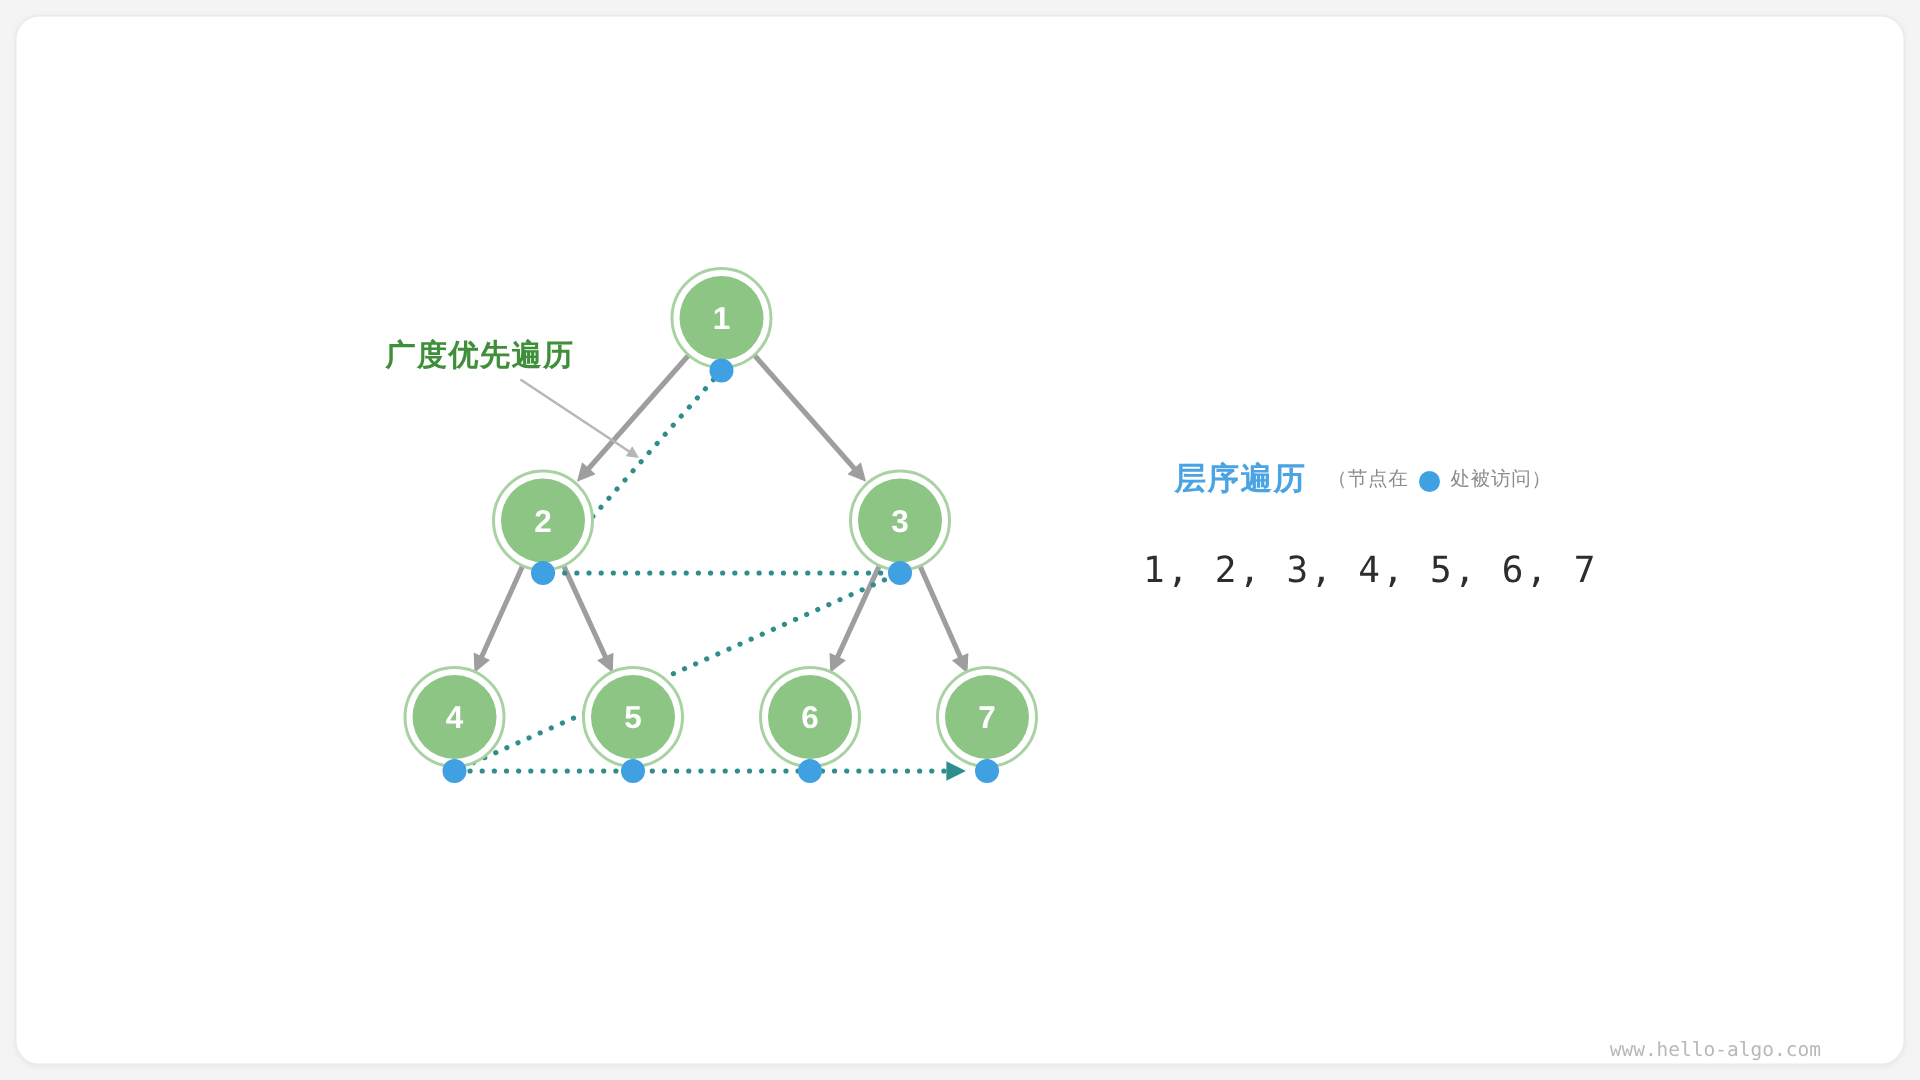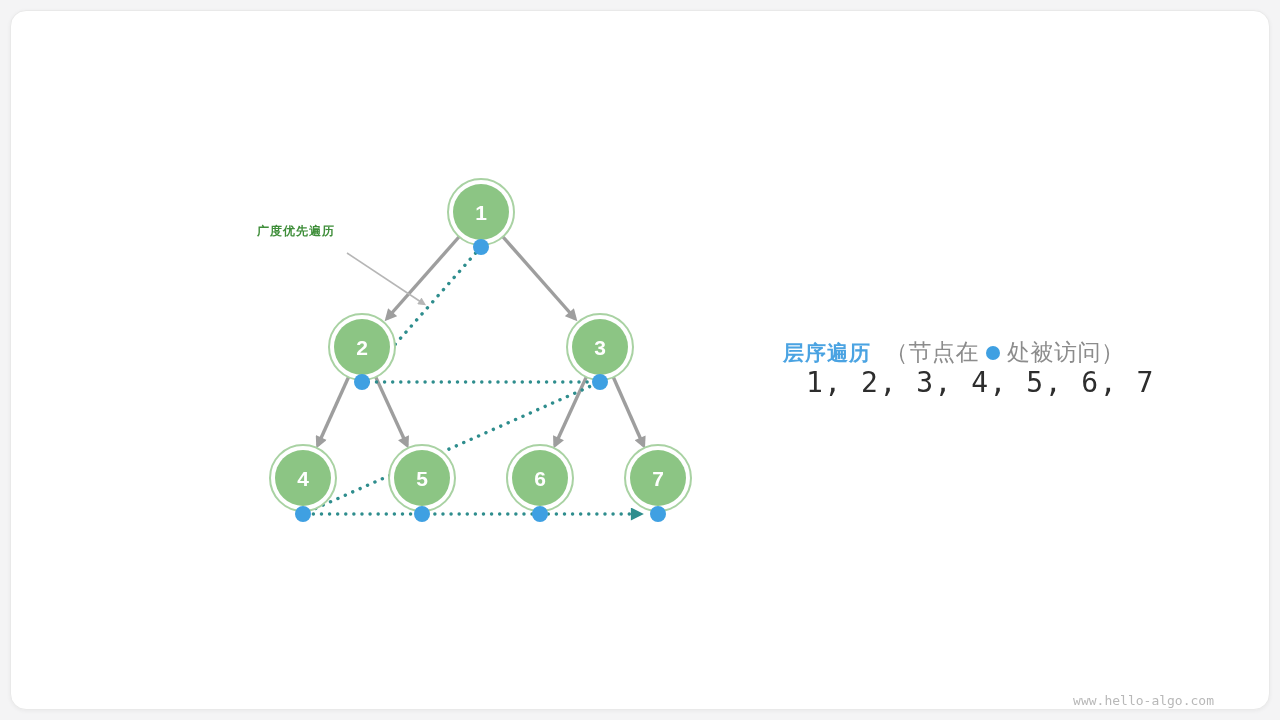--- a/index.html
+++ b/index.html
@@ -56,58 +56,57 @@
     font-family: "Liberation Sans", sans-serif;
     text-anchor: middle;
   }
   .visit-dot {
     fill: #3fa0e2;
   }
   .bfs-label {
     position: absolute;
     left: 257px; top: 223px;
     color: #3f8e3a;
-    font-size: 12px;
+    font-size: 20px;
     font-weight: bold;
     letter-spacing: 1px;
   }
   .legend-row {
     position: absolute;
     left: 783px; top: 305px;
     display: flex;
     align-items: center;
     white-space: nowrap;
-    margin-top: 32px;
   }
   .legend-title {
     color: #4aa3e2;
     font-size: 21px;
     font-weight: bold;
     letter-spacing: 1px;
     margin-right: 14px;
   }
   .legend-note {
     color: #8c8c8c;
-    font-size: 23px;
+    font-size: 13px;
     letter-spacing: 0.5px;
     display: flex;
-    align-items: center;
+    align-items: flex-end;
   }
   .inline-dot {
     display: inline-block;
     width: 14px; height: 14px;
     border-radius: 50%;
     background: #3fa0e2;
     margin: 0 7px;
   }
   .sequence {
     position: absolute;
-    left: 806px; top: 366px;
+    left: 762px; top: 366px;
     font-family: "DejaVu Sans Mono", monospace;
-    font-size: 28px;
+    font-size: 24px;
     color: #2d2d2d;
     letter-spacing: 1.5px;
   }
   .footer {
     position: absolute;
     right: 66px; bottom: 12px;
     font-family: "DejaVu Sans Mono", monospace;
     font-size: 13px;
     color: #b8b8b8;
   }

